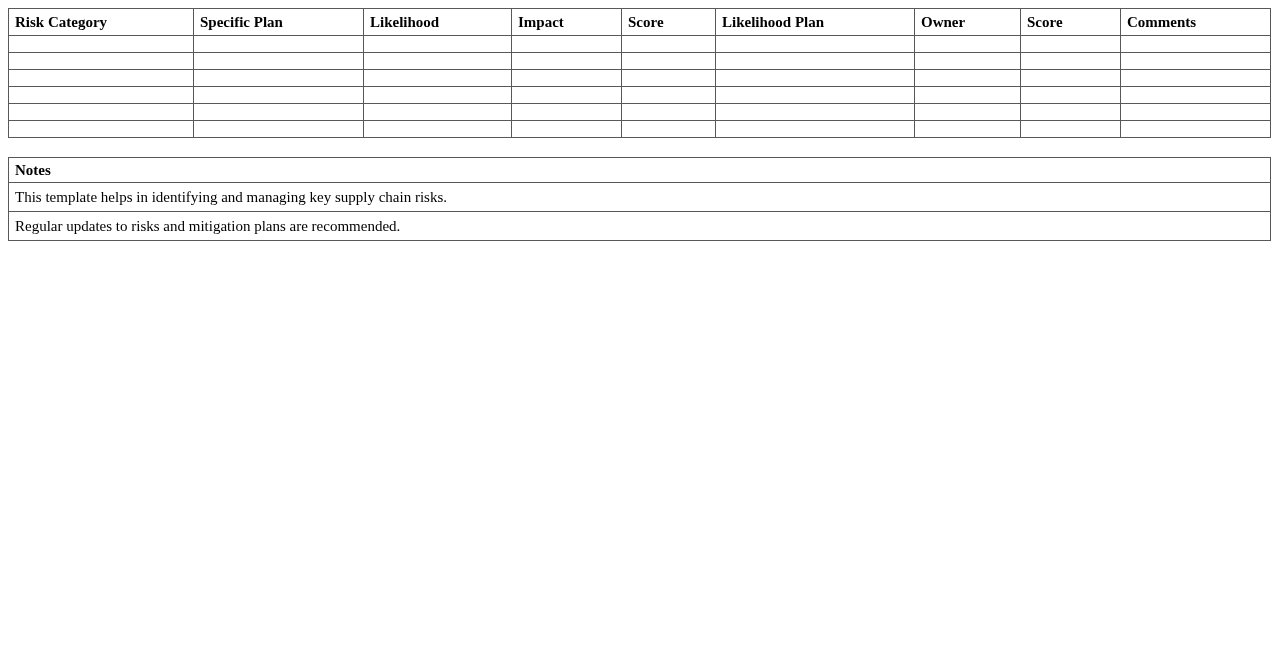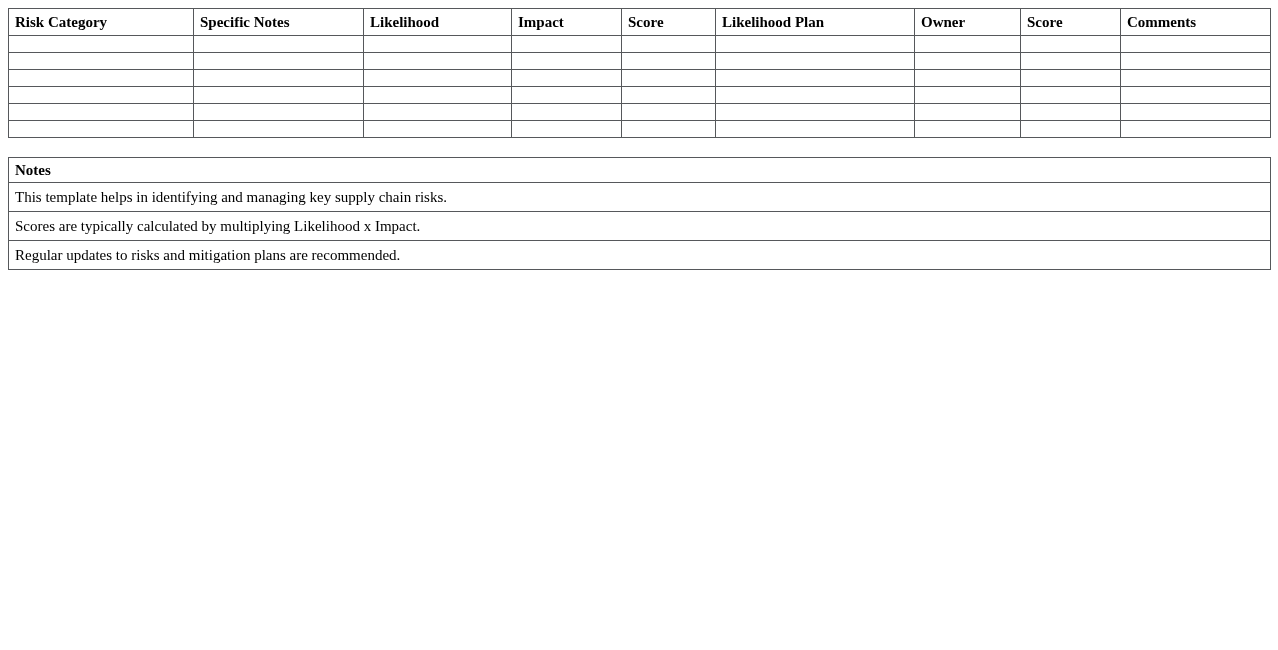--- a/index.html
+++ b/index.html
@@ -83,21 +83,21 @@
       <col style="width:110px">
       <col style="width:94px">
       <col style="width:199px">
       <col style="width:106px">
       <col style="width:100px">
       <col style="width:150px">
     </colgroup>
     <thead>
       <tr>
         <th>Risk Category</th>
-        <th>Specific Notes</th>
+        <th>Specific Plan</th>
         <th>Likelihood</th>
         <th>Impact</th>
         <th>Score</th>
         <th>Likelihood Plan</th>
         <th>Owner</th>
         <th>Score</th>
         <th>Comments</th>
       </tr>
     </thead>
     <tbody>
@@ -179,21 +179,18 @@
     <thead>
       <tr>
         <th>Notes</th>
       </tr>
     </thead>
     <tbody>
       <tr>
         <td>This template helps in identifying and managing key supply chain risks.</td>
       </tr>
       <tr>
-        <td>Scores are typically calculated by multiplying Likelihood x Impact.</td>
-      </tr>
-      <tr>
         <td>Regular updates to risks and mitigation plans are recommended.</td>
       </tr>
     </tbody>
   </table>
 
 </div>
 
 </body></html>

